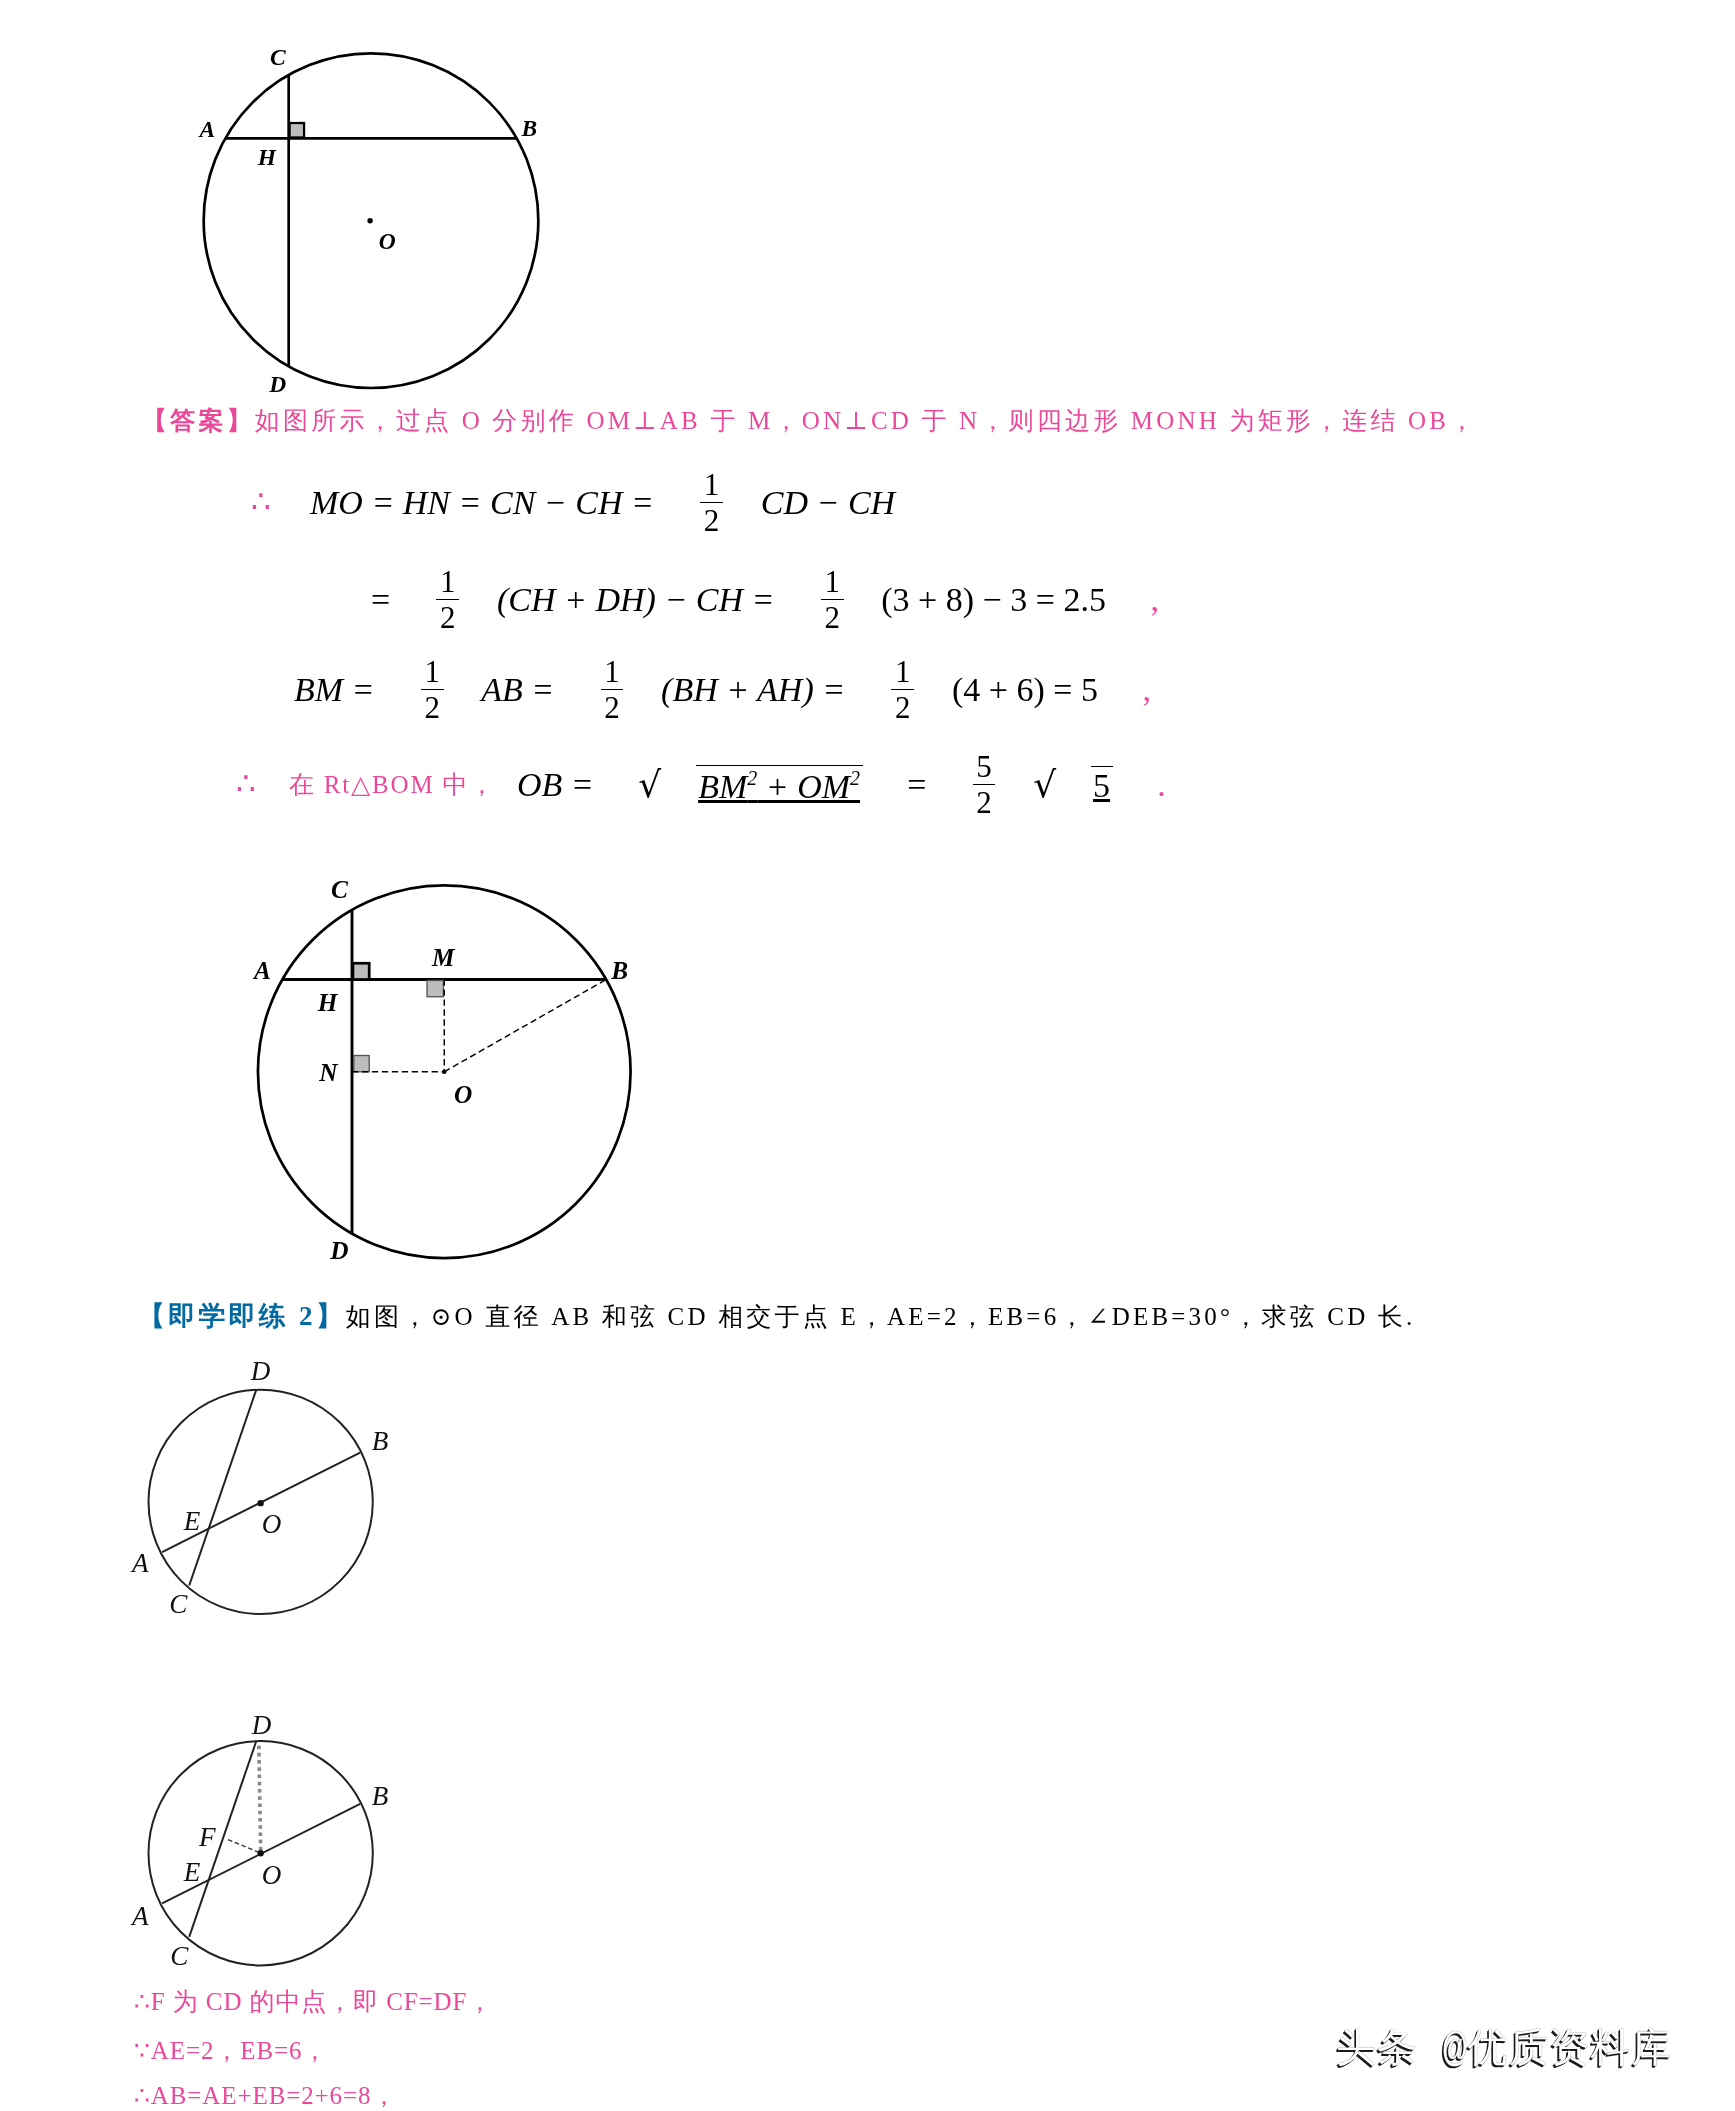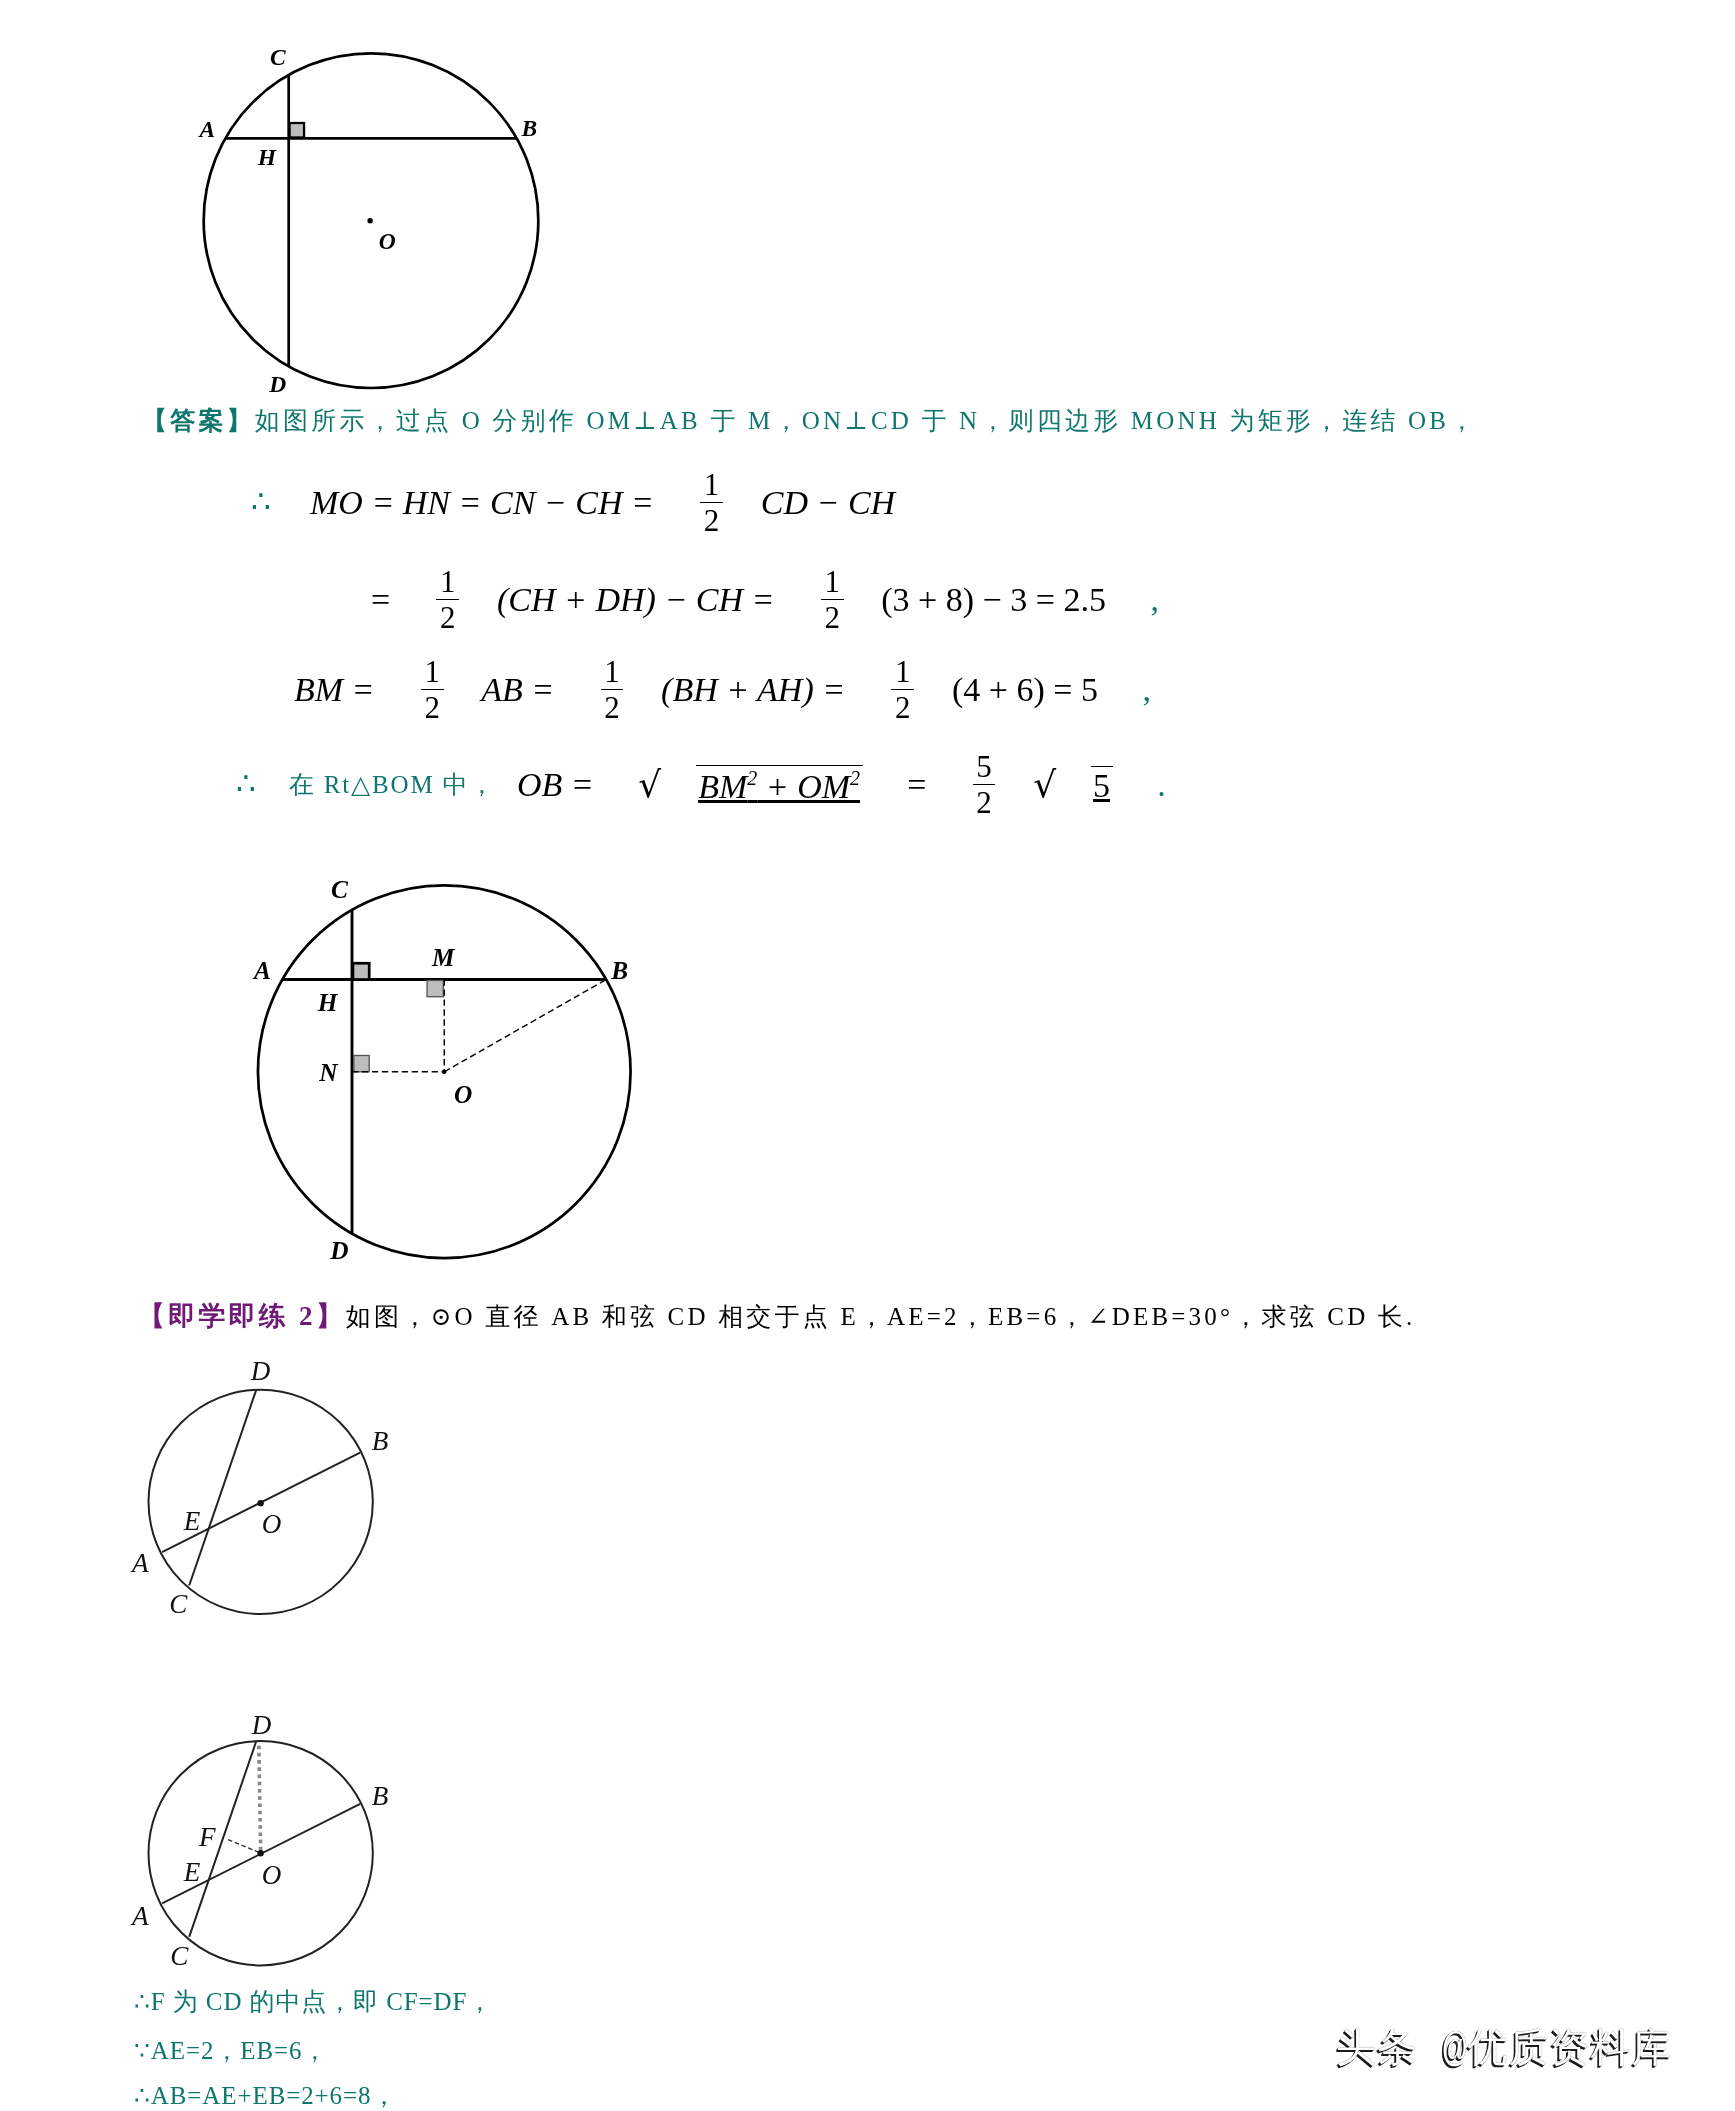--- a/index.html
+++ b/index.html
@@ -1,21 +1,21 @@
 <!DOCTYPE html>
 <html style="font-size:14.5px"><head>
 <meta charset="utf-8">
 <style>
   html, body { margin:0; padding:0; background:#ffffff; }
   #page { position:relative; width:1736px; height:2111px; overflow:hidden; background:#ffffff;
           font-family:"Liberation Serif", "DejaVu Serif", serif; color:#000; }
   #figures { position:absolute; left:0; top:0; width:1736px; height:2111px; pointer-events:none; }
   .abs { position:absolute; white-space:nowrap; line-height:1; }
-  .red { color:#0f766e; }
-  .blue { color:#701a75; }
+  .red { color:#ec4899; }
+  .blue { color:#0369a1; }
   .cn { font-family:"Liberation Serif", "DejaVu Serif", serif; font-size:25px; }
   .intro { letter-spacing:3.2px; }
   .tag-bold { font-weight:bold; }
   .therefore { font-family:"DejaVu Serif", serif; font-size:31px; }
   .row { position:absolute; display:flex; align-items:center; white-space:pre; height:71px;gap:36px; }
   .math { font-family:"Liberation Serif", serif; font-size:34px; }
   .it { font-style:italic; }
   .frac { display:inline-flex; flex-direction:column; align-items:center; font-size:31px; margin:0 1.8px; }
   .frac .num { display:block; border-bottom:1.8px solid #000; padding:0 3.6px 1.8px; line-height:1; }
   .frac .den { display:block; padding-top:2.7px; line-height:1; }

